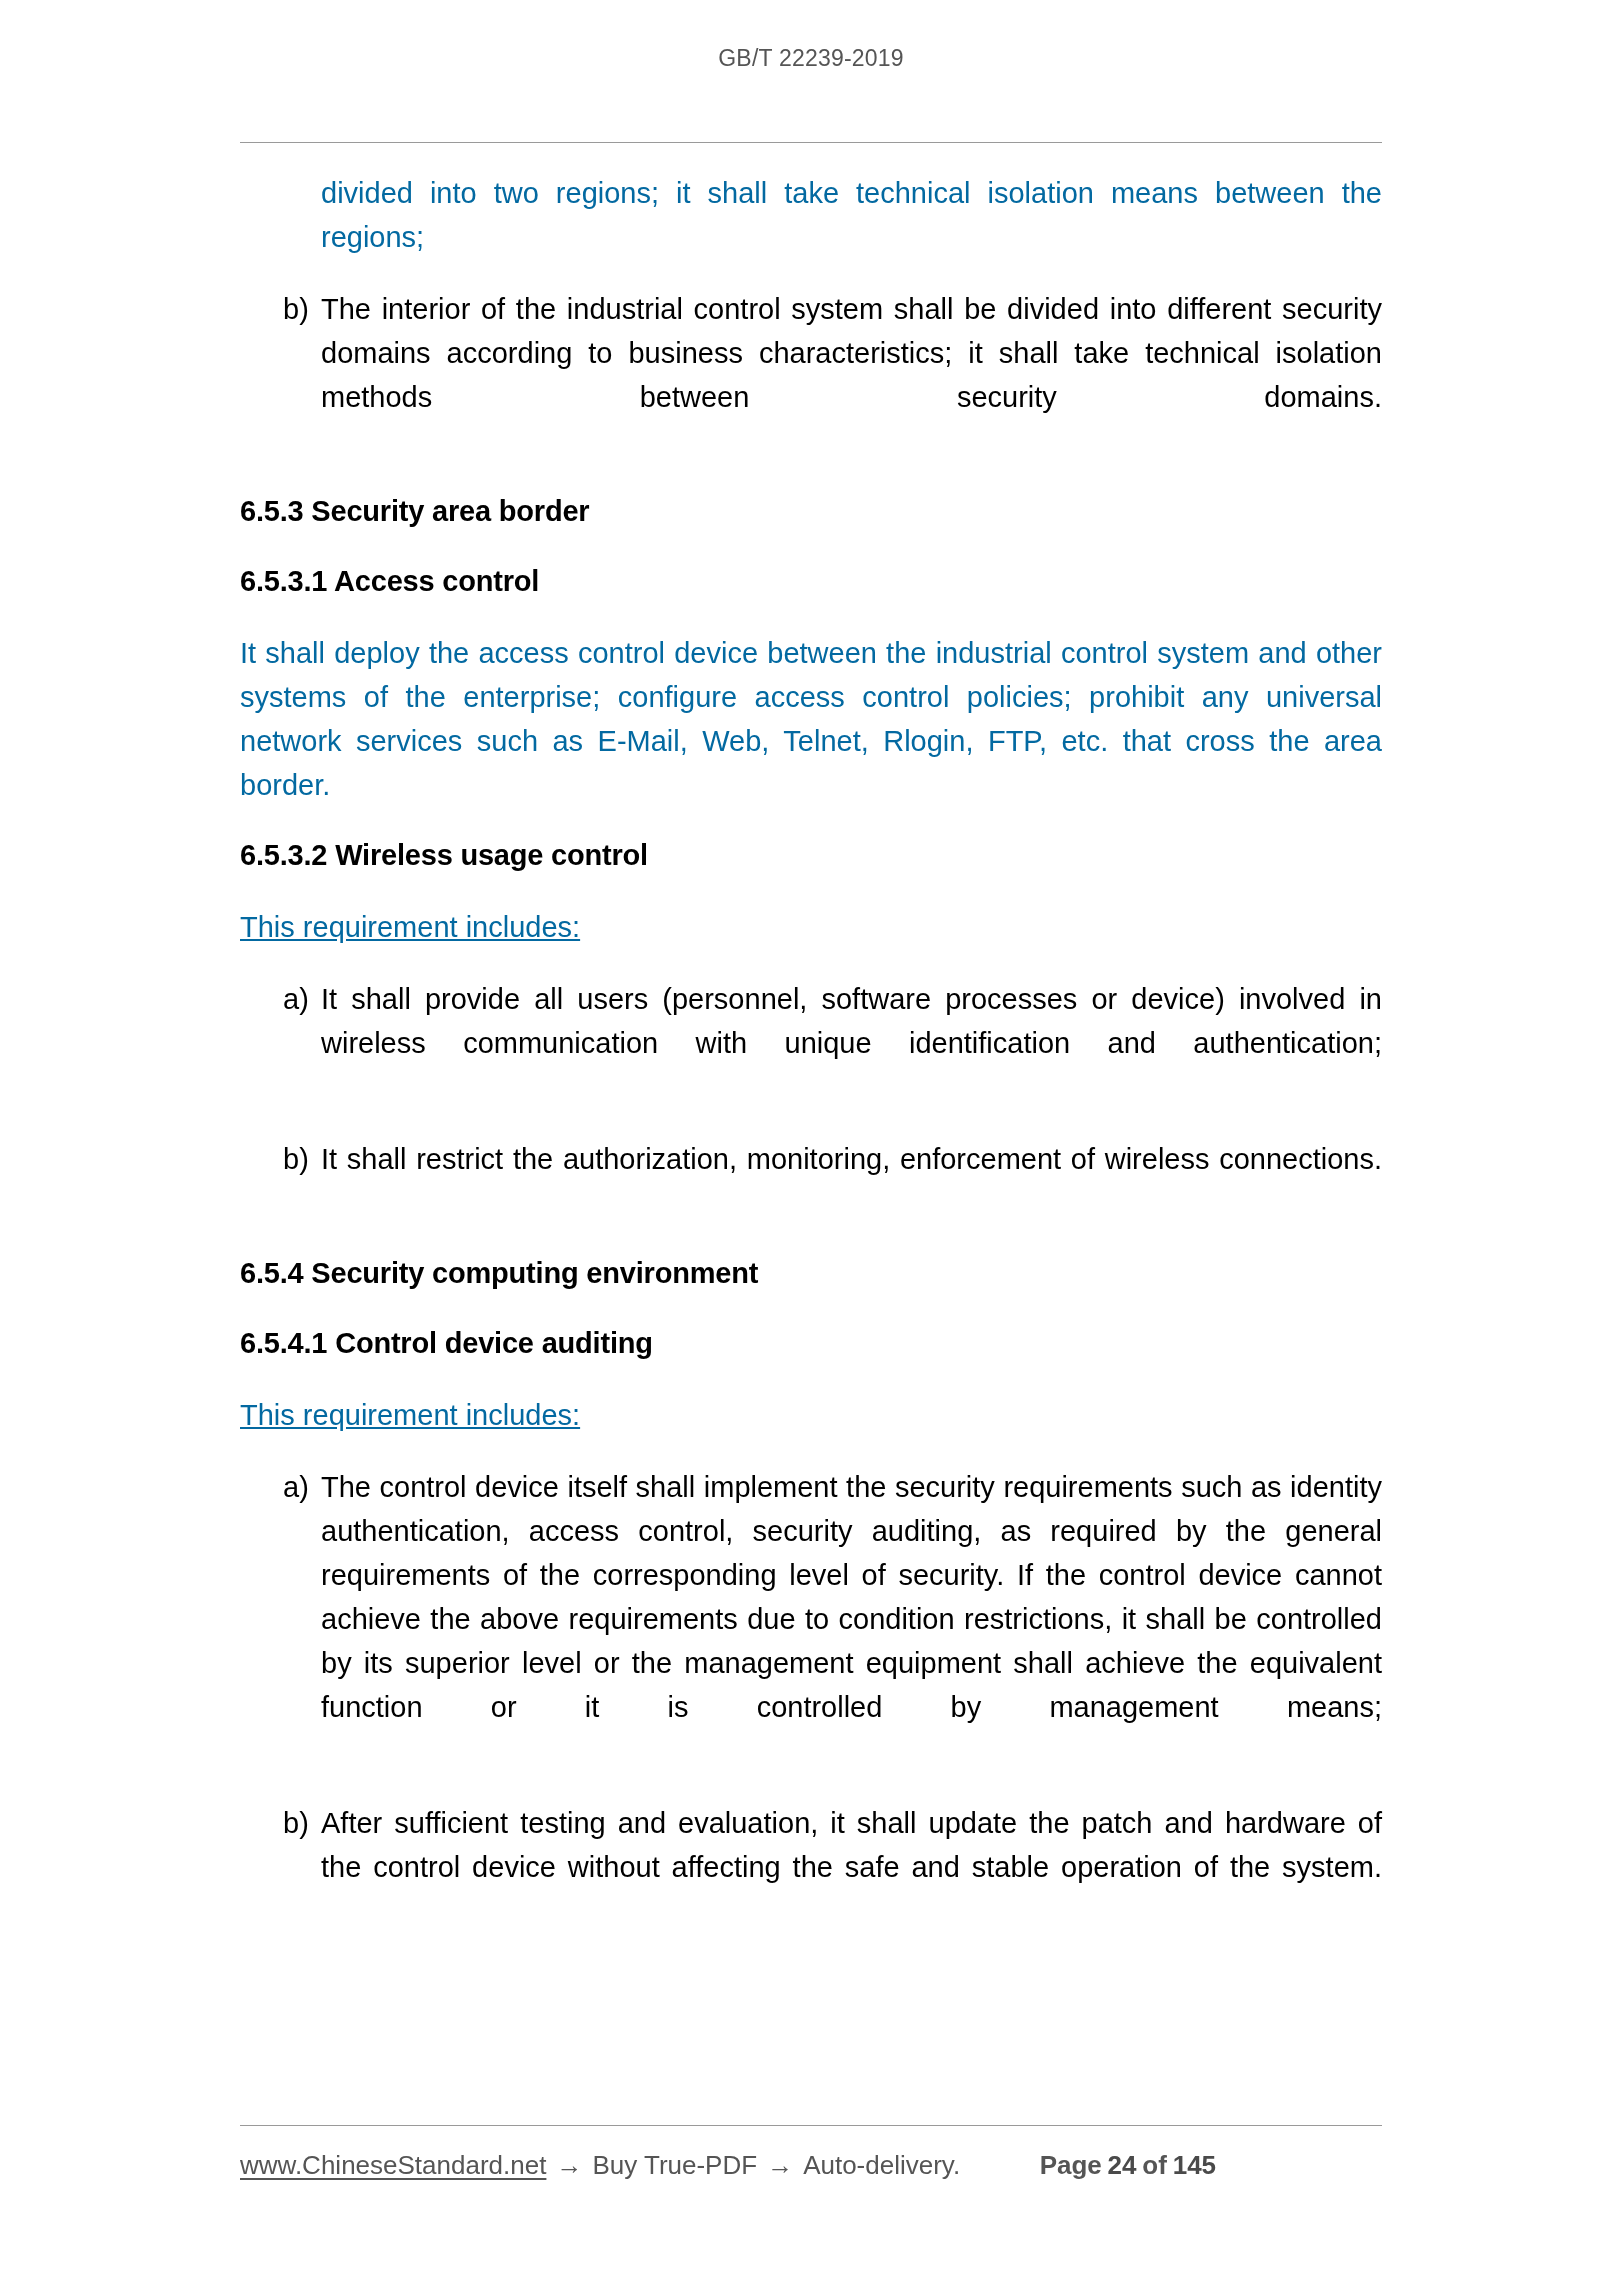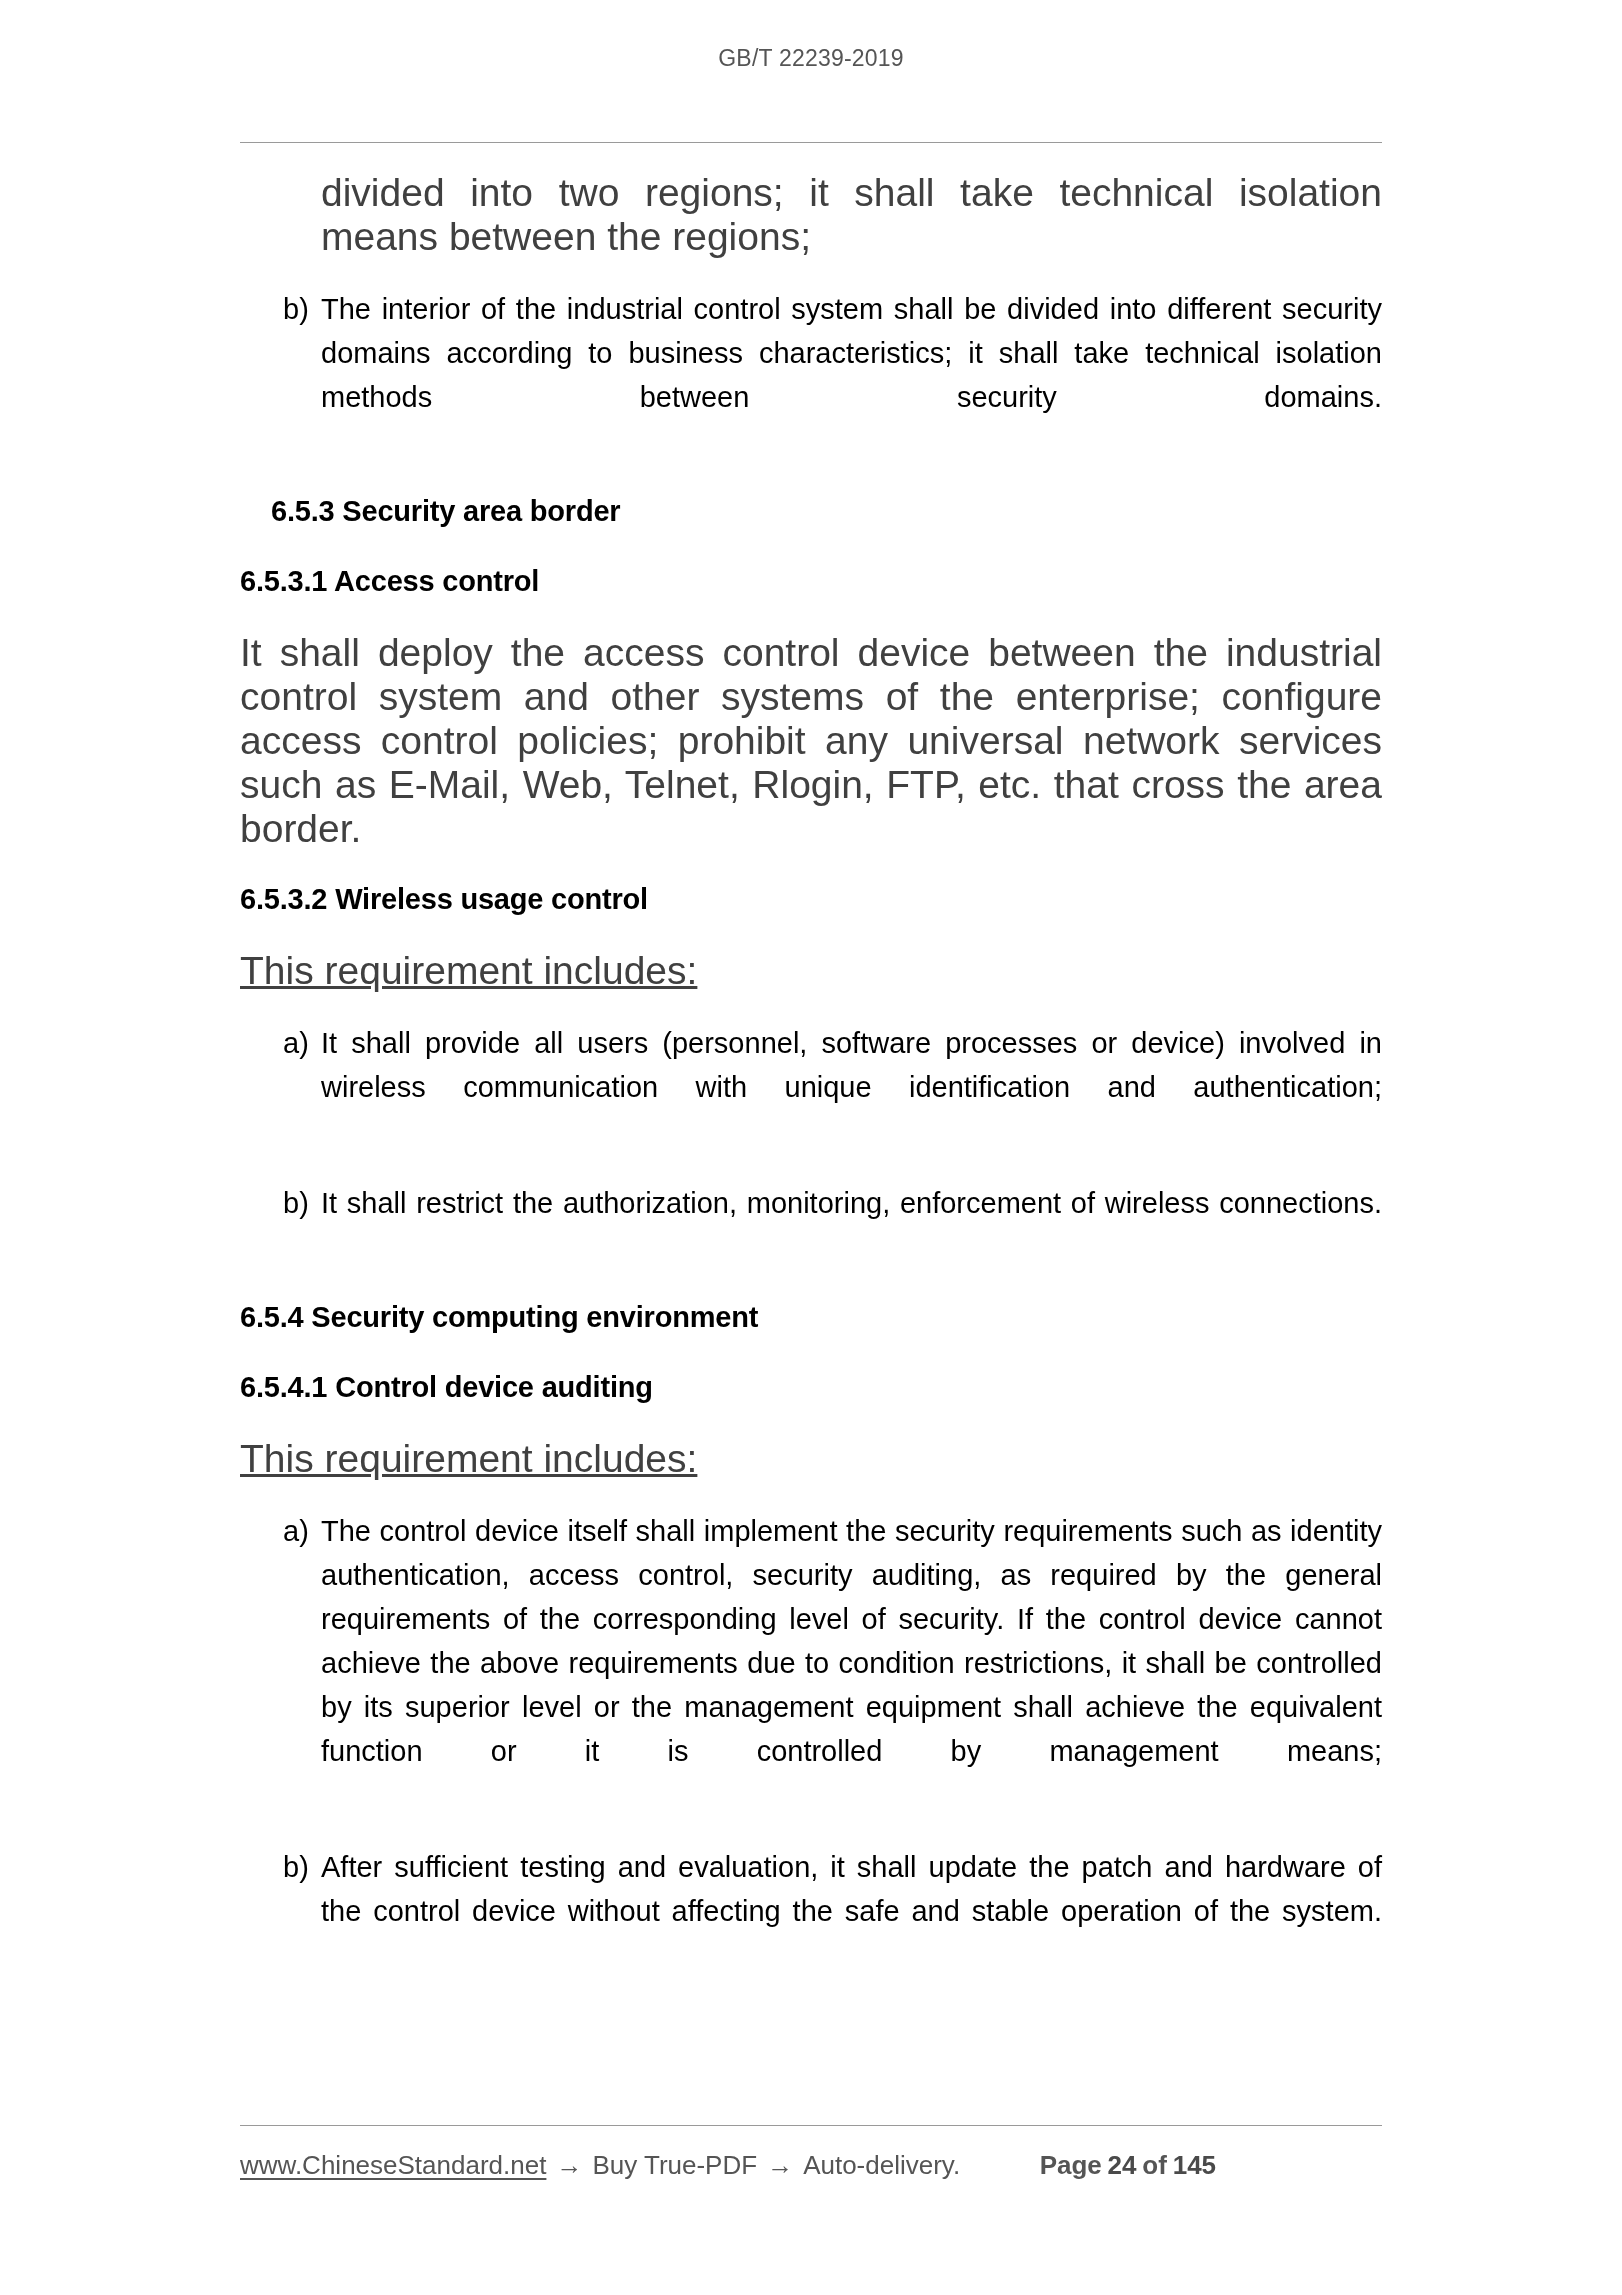--- a/index.html
+++ b/index.html
@@ -52,46 +52,46 @@
 
   
   .content {
     position: absolute;
     top: 171px;
     left: 240px;
     width: 1142px;
   }
 
   .para {
-    font-size: 39px;
+    font-size: 29px;
     line-height: 44px;
     text-align: justify;
     text-justify: inter-word;
     margin: 0 0 28px 0;
-    color: #404040;
+    color: #0369a1;
   }
   .para.cont {
     margin-left: 81px;
     width: 1061px;
   }
   .para.flow {
     text-align: left;
     margin-bottom: 28px;
     text-decoration: underline;
   }
 
   h3.heading {
     font-size: 29px;
     font-weight: bold;
     line-height: 40px;
     margin: 0 0 30px 0;
     letter-spacing: -0.2px;
     color: #000000;
   }
-  h3.heading.tight { margin-top: 6.7px; margin-left: 31px; }
+  h3.heading.tight { margin-top: 6.7px; }
 
   .list {
     list-style: none;
     margin: 0 0 0 0;
     padding: 0;
   }
   .list-item {
     position: relative;
     padding-left: 81px;
     font-size: 29px;

